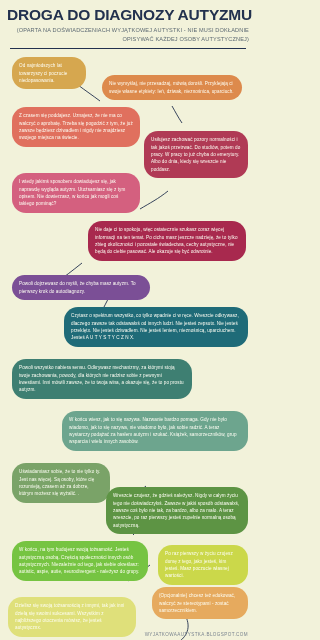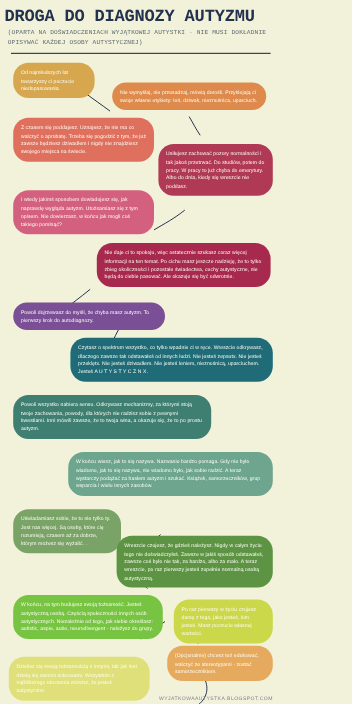--- a/index.html
+++ b/index.html
@@ -6,21 +6,21 @@
   body{
     width:256px;height:640px;
     background:#f2f2da;
     font-family:"Liberation Sans", sans-serif;
     overflow:hidden;
     position:relative;
   }
   .page{position:relative;width:256px;height:640px;}
 
   
-  .header{padding:5px 4px 0 4px;text-align:left;font-family:Liberation Mono, monospace;}
+  .header{padding:5px 4px 0 4px;text-align:right;}
   .title{
     font-size:15.5px;font-weight:bold;color:#22314e;
     letter-spacing:-0.2px;line-height:1.05;margin:2px 0 3px 0;
   }
   .subtitle{
     font-size:5.6px;color:#5d6a73;line-height:1.55;
     letter-spacing:0.15px;padding:0 3px;
   }
   .rule{height:1.6px;background:#22314e;margin:4px 6px 0 6px;}
 

